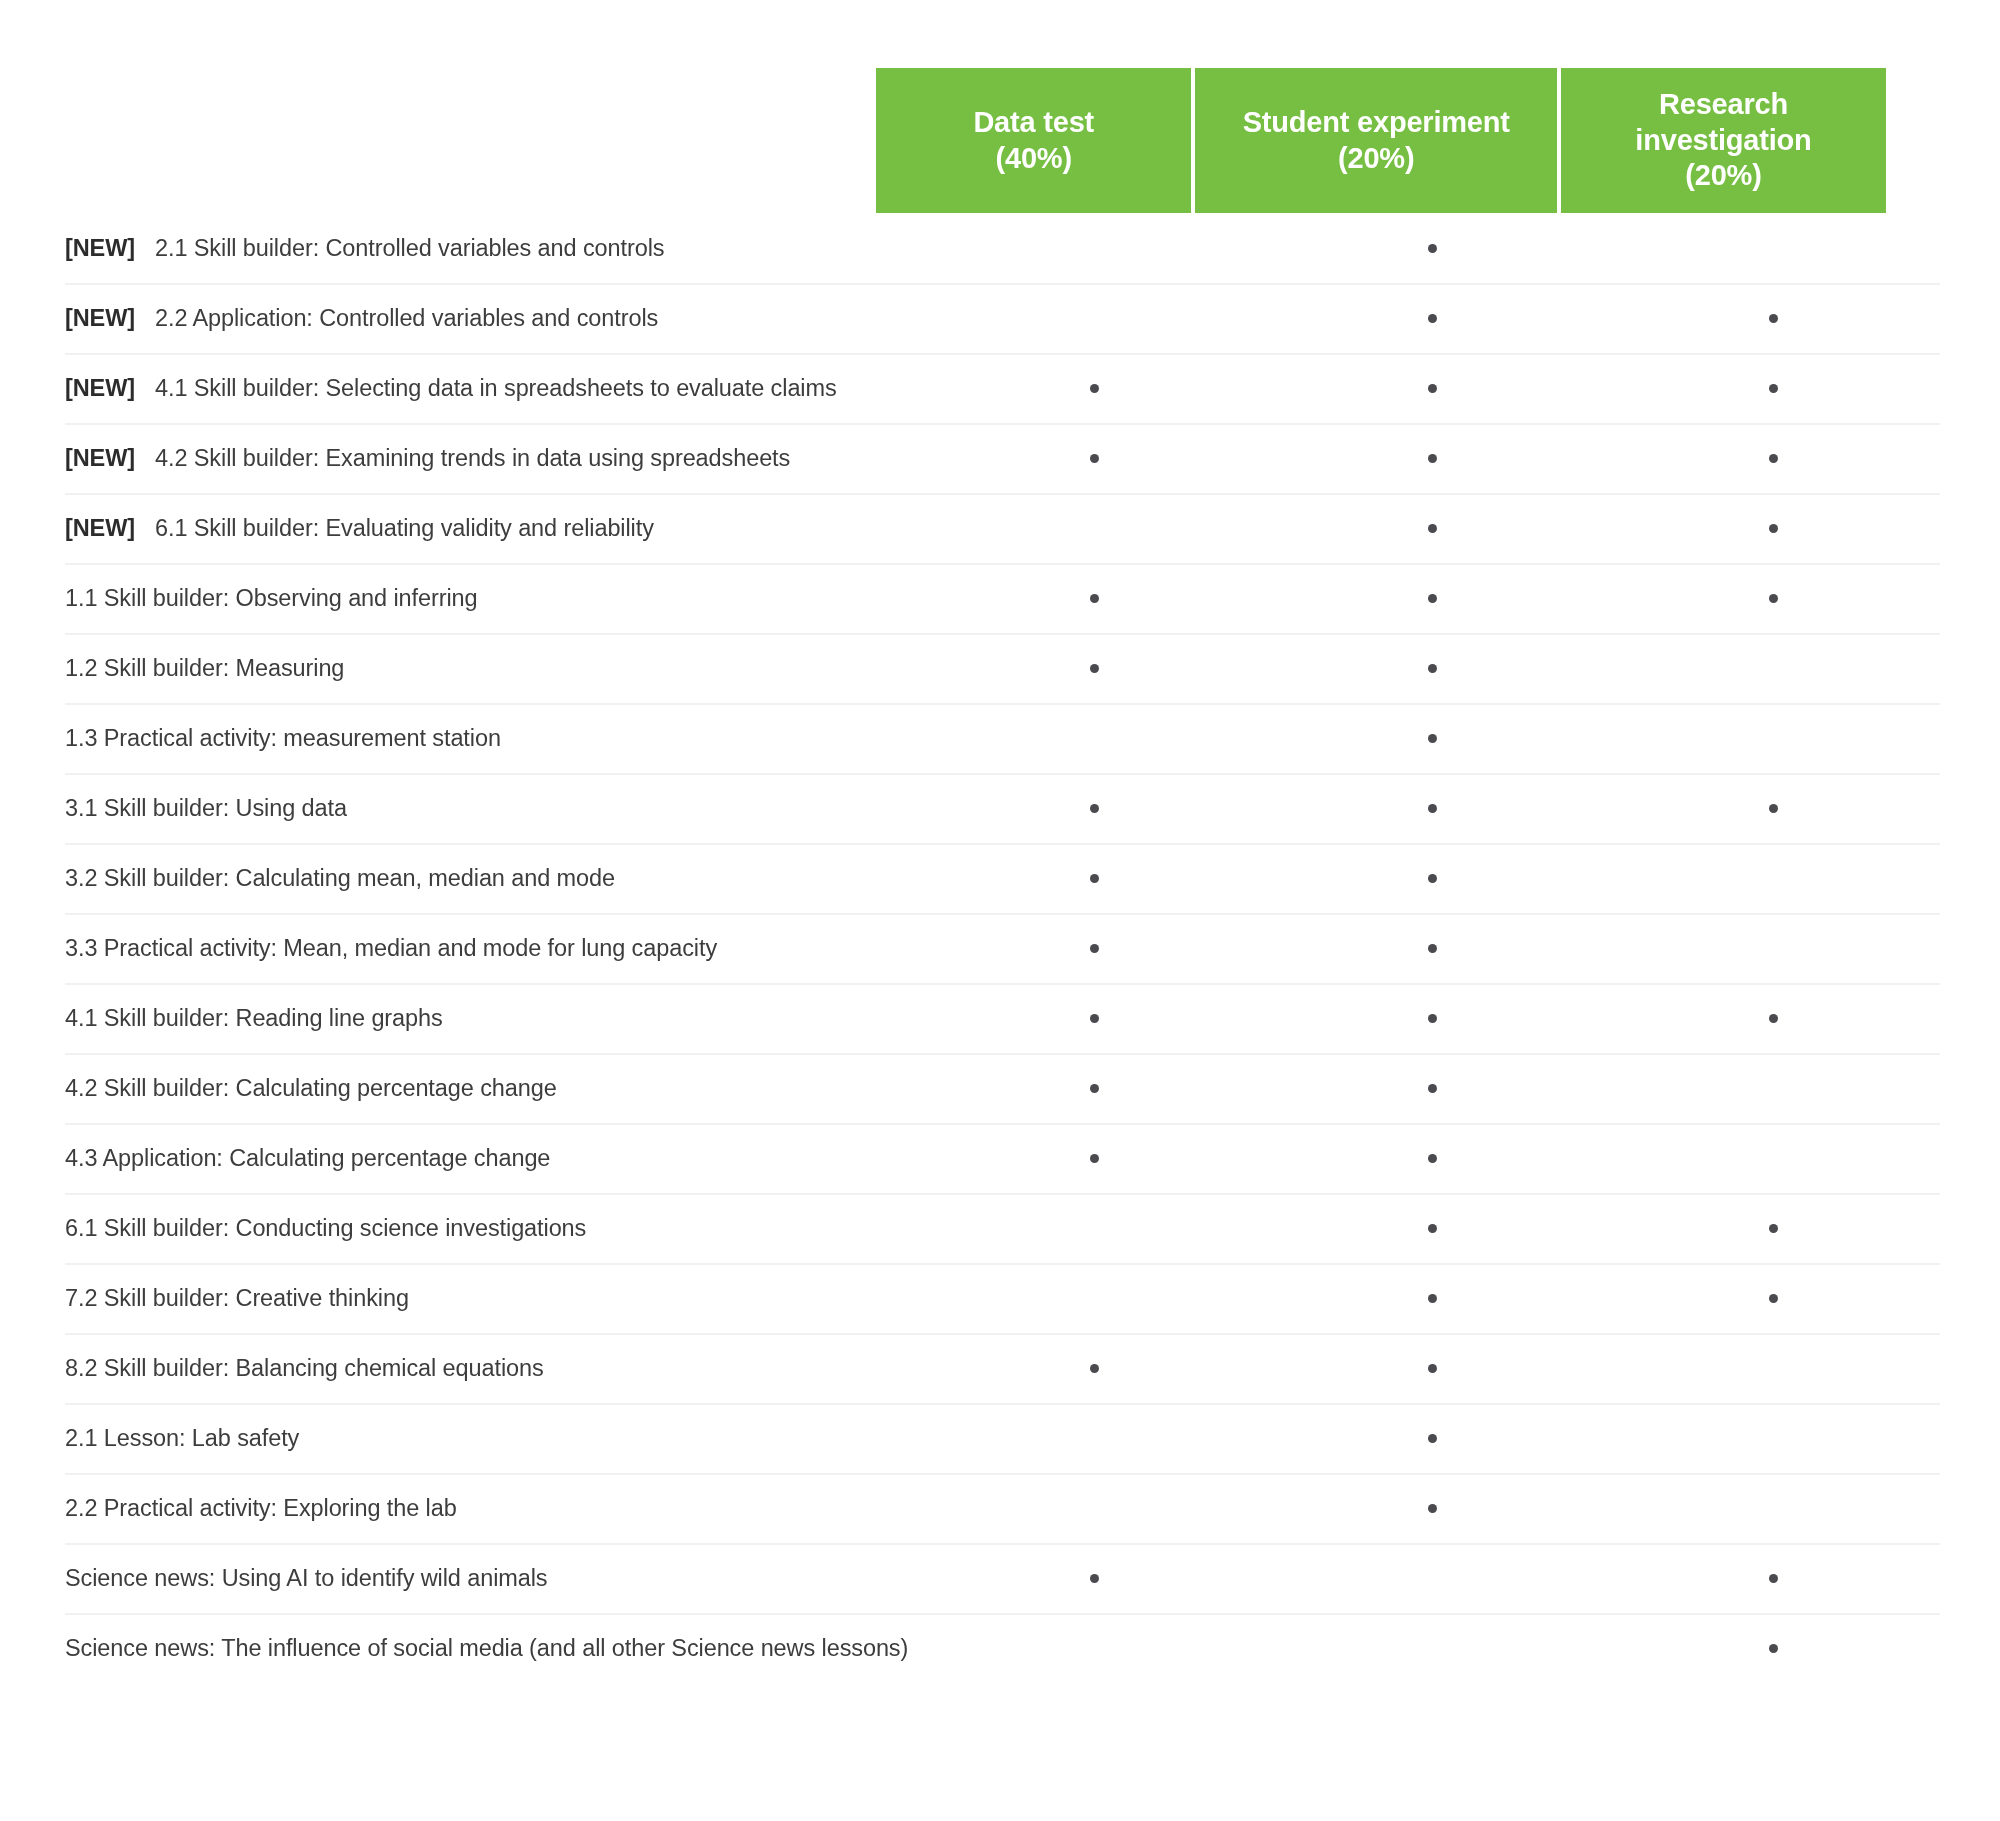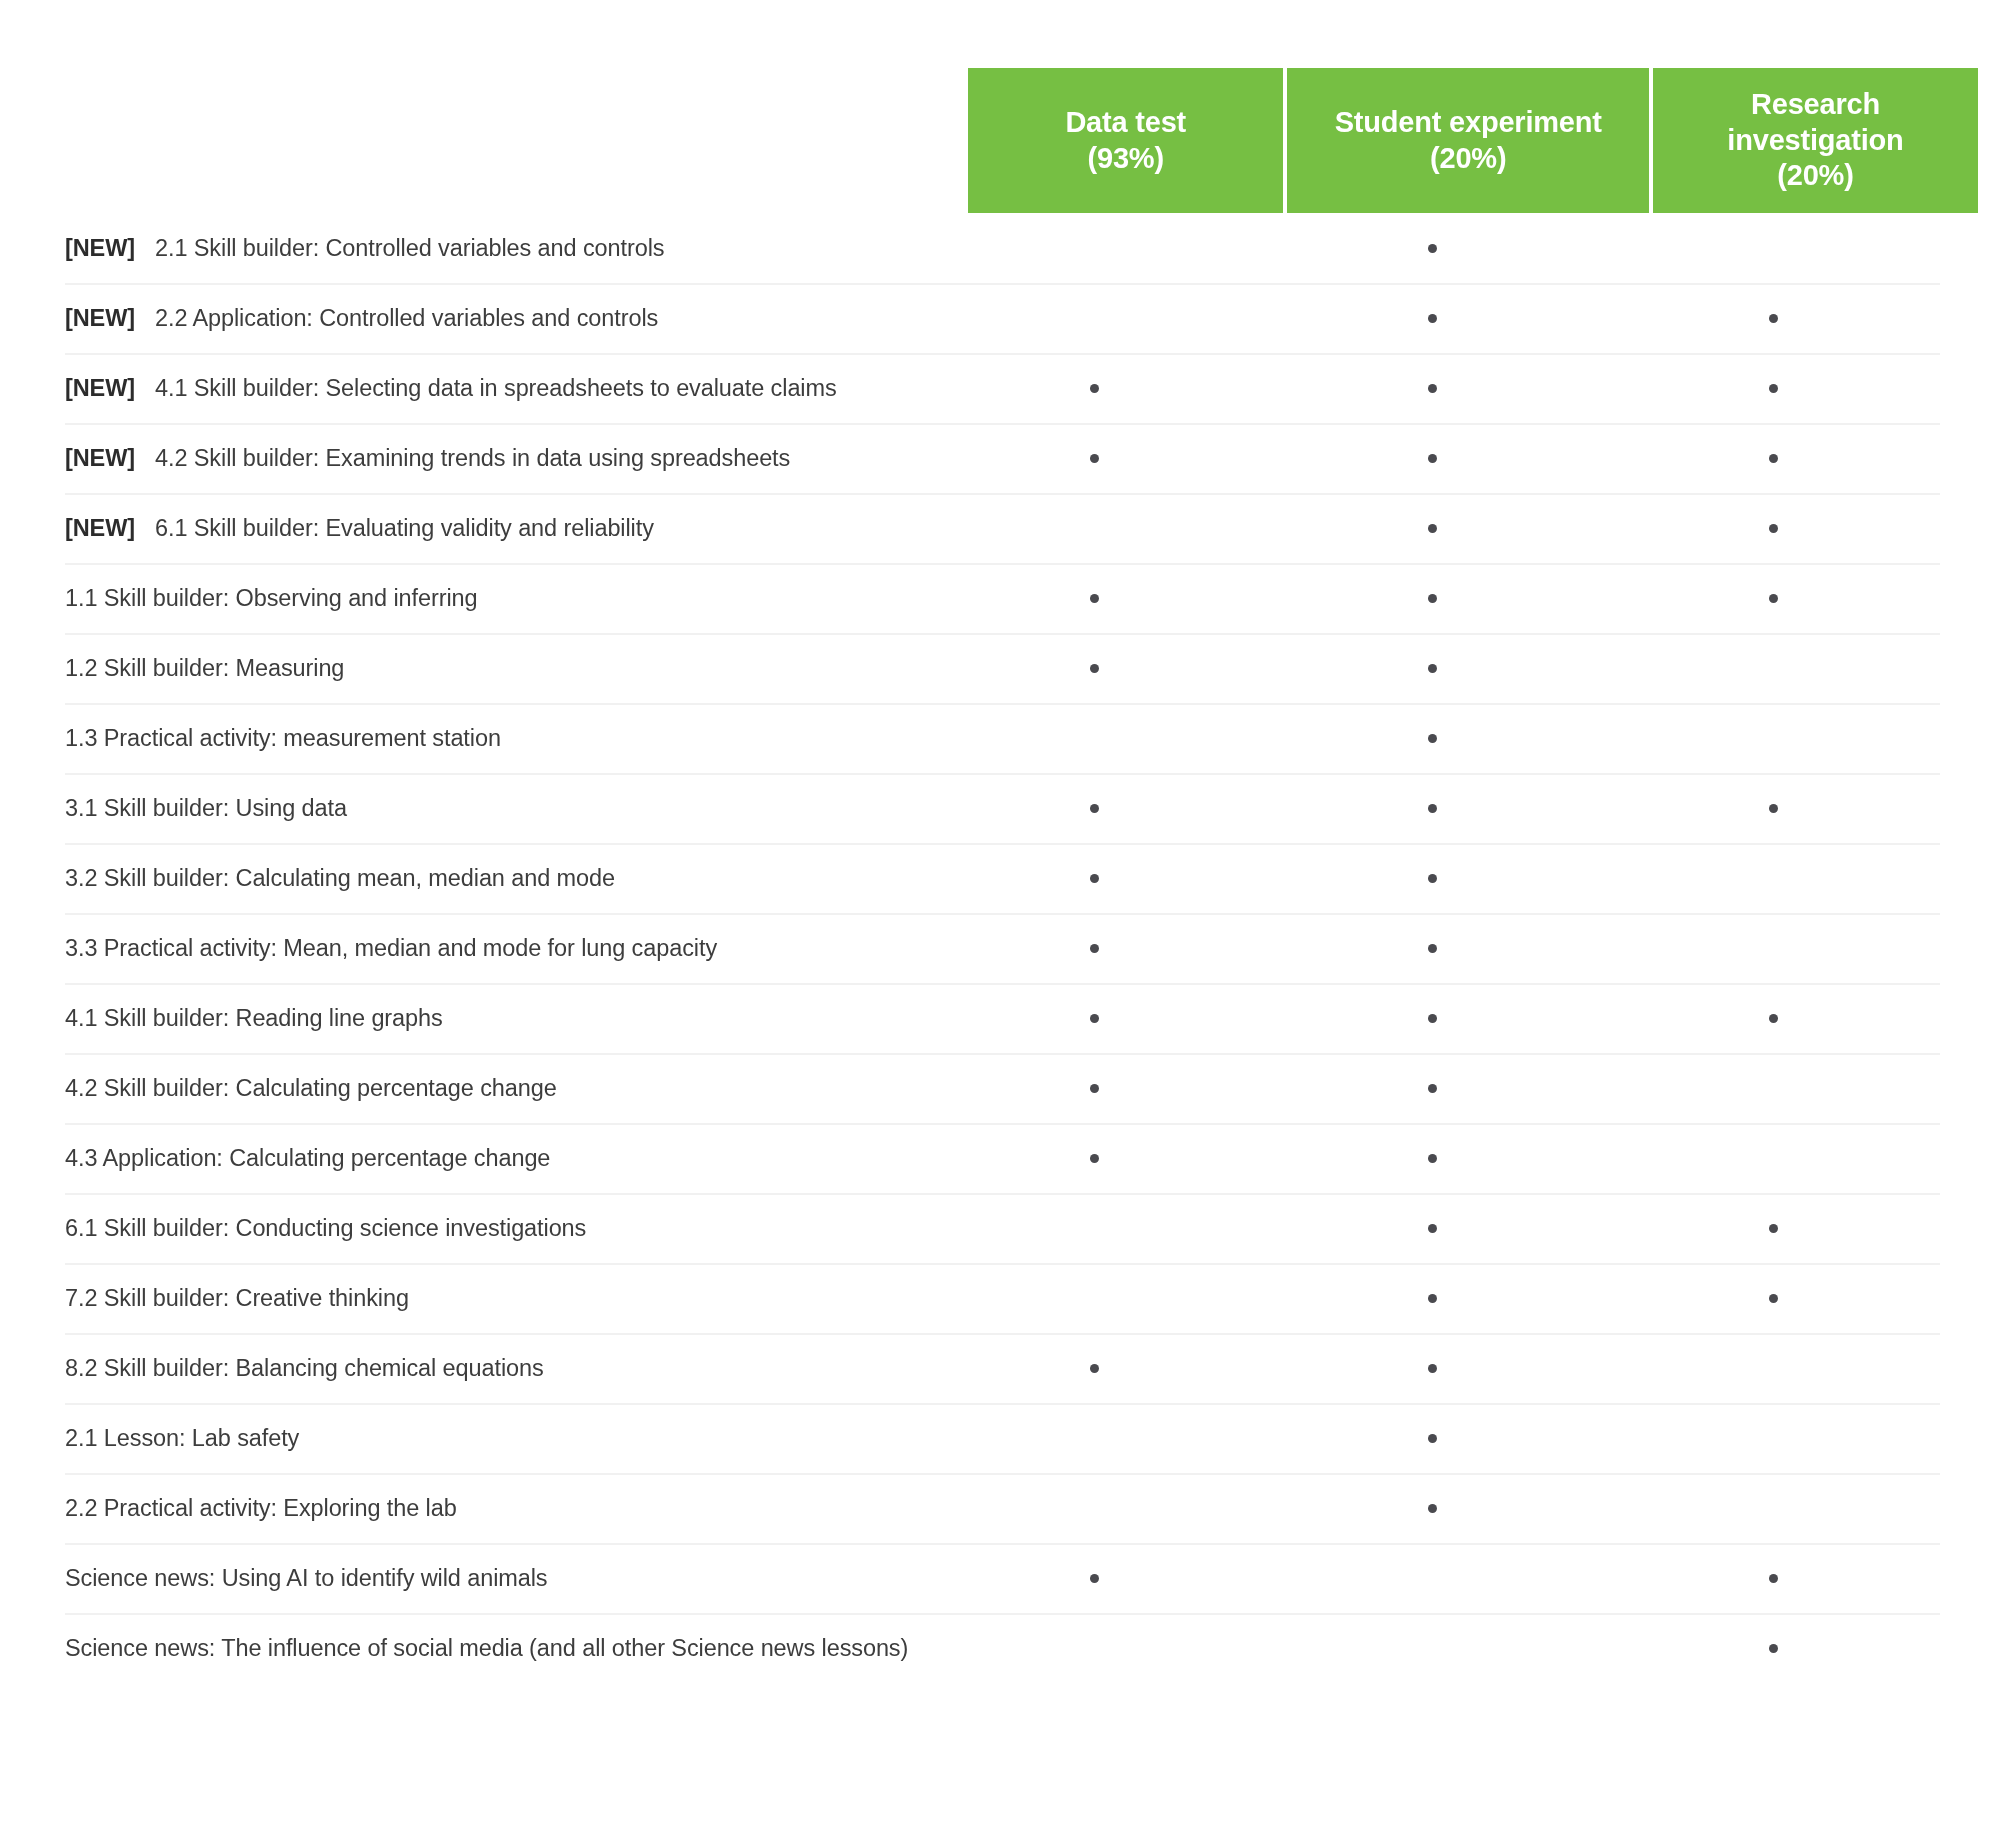--- a/index.html
+++ b/index.html
@@ -14,21 +14,21 @@
   .page {
     position: relative;
     width: 2000px;
     height: 1821px;
     background: #ffffff;
   }
 
   
   .header-row {
     position: absolute;
-    left: 968px;
+    left: 876px;
     top: 68px;
     width: 1010px;
     height: 145px;
     display: flex;
     gap: 4px;
   }
   .header-cell {
     background: #76bf43;
     display: flex;
     flex-direction: column;
@@ -117,21 +117,21 @@
   .dot.off { visibility: hidden; }
 </style>
 </head>
 <body>
 
 <div class="page">
 
   <div class="header-row">
       <div class="header-cell c1">
         <span>Data test</span>
-        <span class="pct">(93%)</span>
+        <span class="pct">(40%)</span>
       </div>
       <div class="header-cell c2">
         <span>Student experiment</span>
         <span class="pct">(20%)</span>
       </div>
       <div class="header-cell c3">
         <span>Research investigation</span>
         <span class="pct">(20%)</span>
       </div>
     </div>

